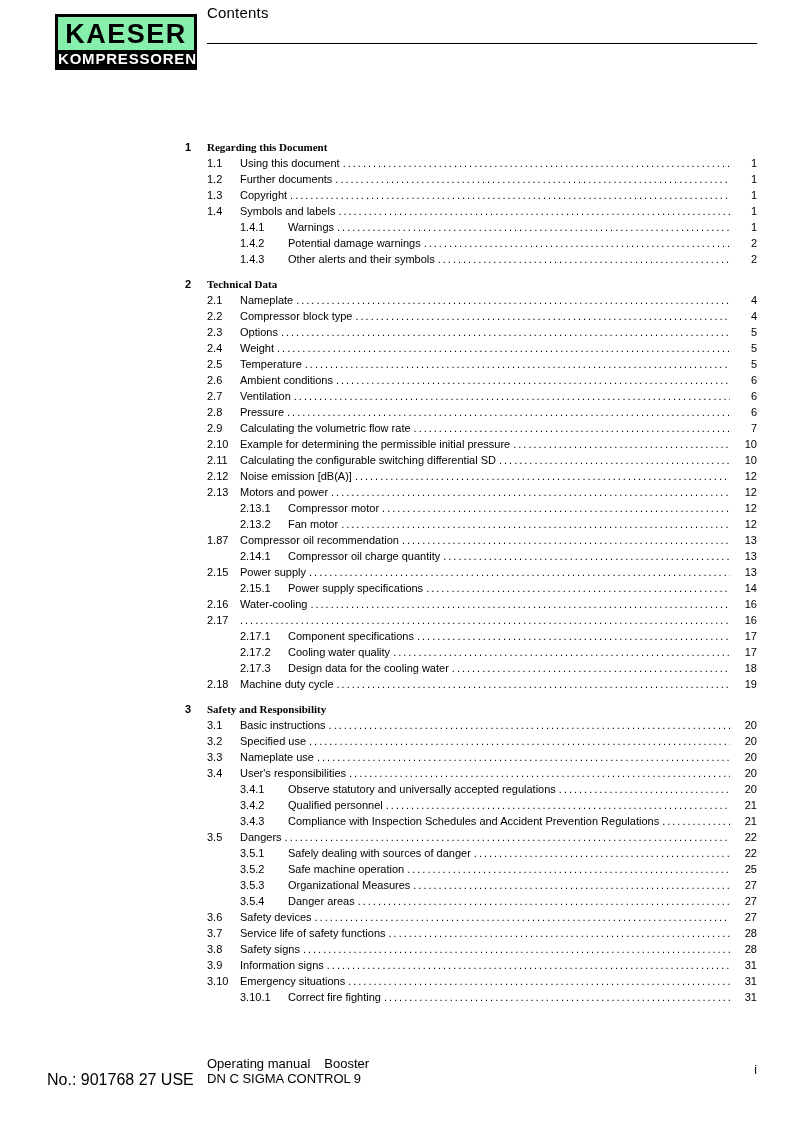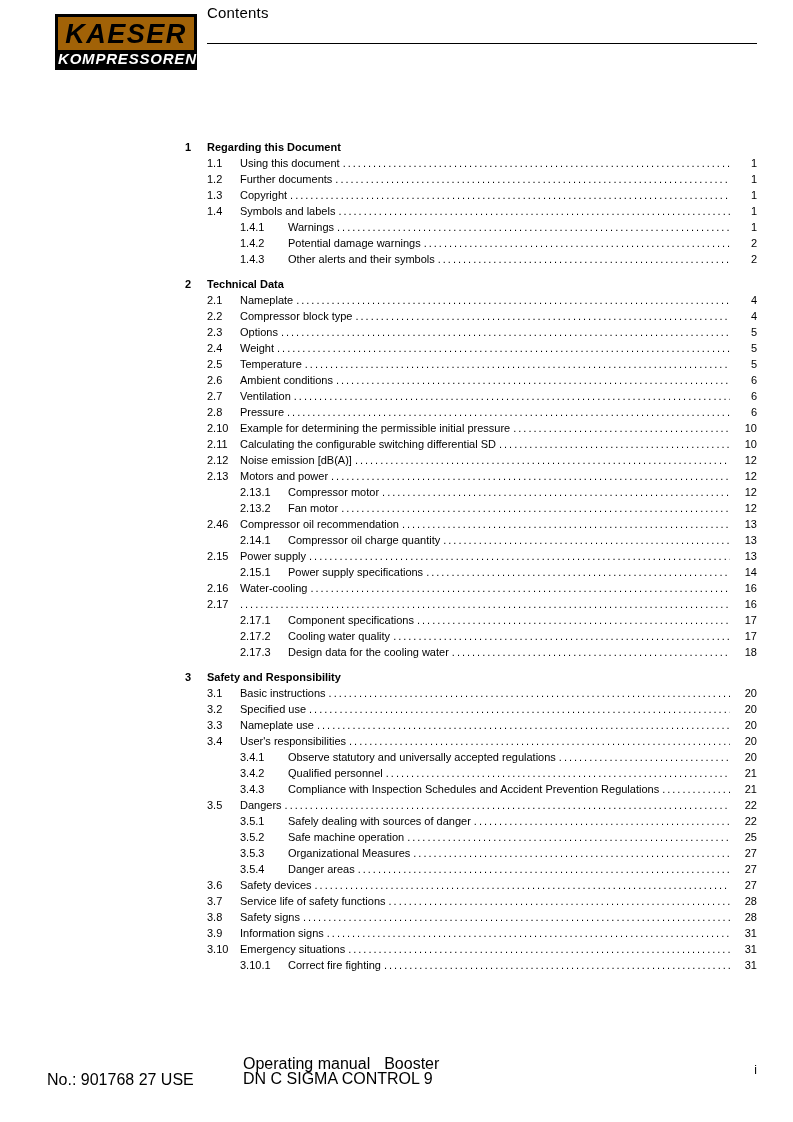--- a/index.html
+++ b/index.html
@@ -18,22 +18,21 @@
     overflow: hidden;
   }
 
   
   .logo {
     position: absolute;
     left: 55px;
     top: 14px;
     width: 136px;
     border: 3px solid #000;
-    background: #a16207;
-    font-style: italic;
+    background: #86efac;
   }
   .logo-top {
     font-weight: bold;
     font-size: 27px;
     letter-spacing: 1.5px;
     text-align: center;
     line-height: 32px;
     padding-top: 1px;
     color: #000;
     white-space: nowrap;
@@ -78,21 +77,21 @@
   .toc-section:first-child { margin-top: 0; }
 
   .toc-row {
     display: flex;
     align-items: baseline;
     line-height: 16px;
     white-space: nowrap;
   }
   .section-row { font-weight: bold; }
   .section-row .num { flex: none; width: 22px; }
-  .section-row .stitle { flex: none; }
+  .section-row .stitle { flex: none; font-family: Liberation Serif, serif; }
 
   .entry-row.lvl1 { padding-left: 22px; }
   .entry-row.lvl1 .num { flex: none; width: 33px; }
   .entry-row.lvl2 { padding-left: 55px; }
   .entry-row.lvl2 .num { flex: none; width: 48px; }
 
   .etitle { flex: none; padding-right: 3px; }
   .dots {
     flex: 1 1 auto;
     overflow: hidden;
@@ -115,23 +114,22 @@
   .footer-left {
     position: absolute;
     left: 47px;
     top: 1071px;
     font-size: 16px;
   }
   .footer-center {
     position: absolute;
     left: 207px;
     top: 1056px;
-    font-size: 16px;
+    font-size: 13px;
     line-height: 15px;
-    margin-left: 36px;
   }
   .footer-center .ft-line1 span { margin-right: 14px; }
   .footer-page {
     position: absolute;
     right: 36px;
     top: 1063px;
     font-size: 12px;
   }
 </style>
 </head>
@@ -260,20 +258,26 @@
     <span class="pg">6</span>
   </div>
 
   <div class="toc-row entry-row lvl1">
     <span class="num">2.8</span>
     <span class="etitle">Pressure</span>
     <span class="dots"></span>
     <span class="pg">6</span>
   </div>
 
+  <div class="toc-row entry-row lvl1">
+    <span class="num">2.9</span>
+    <span class="etitle">Calculating the volumetric flow rate</span>
+    <span class="dots"></span>
+    <span class="pg">7</span>
+  </div>
 
   <div class="toc-row entry-row lvl1">
     <span class="num">2.10</span>
     <span class="etitle">Example for determining the permissible initial pressure</span>
     <span class="dots"></span>
     <span class="pg">10</span>
   </div>
 
   <div class="toc-row entry-row lvl1">
     <span class="num">2.11</span>
@@ -304,21 +308,21 @@
   </div>
 
   <div class="toc-row entry-row lvl2">
     <span class="num">2.13.2</span>
     <span class="etitle">Fan motor</span>
     <span class="dots"></span>
     <span class="pg">12</span>
   </div>
 
   <div class="toc-row entry-row lvl1">
-    <span class="num">2.46</span>
+    <span class="num">1.87</span>
     <span class="etitle">Compressor oil recommendation</span>
     <span class="dots"></span>
     <span class="pg">13</span>
   </div>
 
   <div class="toc-row entry-row lvl2">
     <span class="num">2.14.1</span>
     <span class="etitle">Compressor oil charge quantity</span>
     <span class="dots"></span>
     <span class="pg">13</span>
@@ -365,20 +369,26 @@
     <span class="pg">17</span>
   </div>
 
   <div class="toc-row entry-row lvl2">
     <span class="num">2.17.3</span>
     <span class="etitle">Design data for the cooling water</span>
     <span class="dots"></span>
     <span class="pg">18</span>
   </div>
 
+  <div class="toc-row entry-row lvl1">
+    <span class="num">2.18</span>
+    <span class="etitle">Machine duty cycle</span>
+    <span class="dots"></span>
+    <span class="pg">19</span>
+  </div>
 </div>
   </div>
 
   <div class="toc-section">
     <div class="toc-row section-row">
       <span class="num">3</span>
       <span class="stitle">Safety and Responsibility</span>
     </div>
     <div class="entries">
   <div class="toc-row entry-row lvl1">

